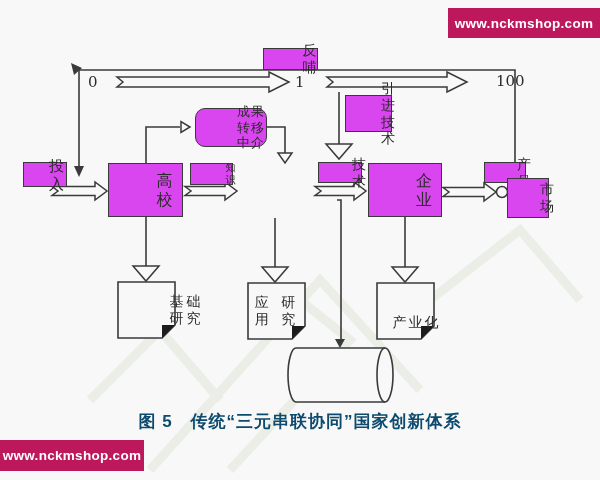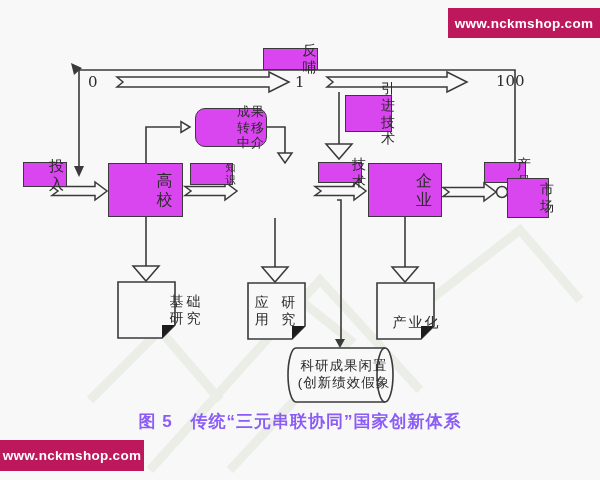--- a/index.html
+++ b/index.html
@@ -20,21 +20,21 @@
   .node.twoline{flex-direction:column; letter-spacing:1px;}
   .node.rounded{border-radius:10px; font-size:13px;}
   .plain{
     position:absolute; z-index:3; background:transparent;
     display:flex; align-items:center; justify-content:center;
     text-align:center; line-height:1.25; color:#2b2b2b;
   }
   .num{font-family:"DejaVu Serif", serif; font-size:15px; z-index:3; position:absolute; color:#2b2b2b;}
   .caption{
     position:absolute; left:60px; top:410px; width:480px; text-align:center;
-    font-size:17px; font-weight:bold; letter-spacing:1px; color:#8b5cf6; z-index:3;
+    font-size:17px; font-weight:bold; letter-spacing:1px; color:#0c4a6e; z-index:3;
   }
   .wmbar{
     position:absolute; background:#be185d; color:#fff;
     display:flex; align-items:center; justify-content:center;
     font-size:13.5px; font-weight:bold; letter-spacing:.3px; z-index:4;
   }
   .wmbar.top{left:448px; top:8px; width:152px; height:30px;}
   .wmbar.bottom{left:0px; top:440px; width:144px; height:31px;}
 </style>
 </head>
@@ -161,23 +161,19 @@
   <div class="plain" style="left:120px; top:288px; width:53px; height:44px; font-size:14px; flex-direction:column; letter-spacing:3px;padding-left:40px;">
     <span>基础</span>
     <span>研究</span>
   </div>
   <div class="plain" style="left:250px; top:289px; width:53px; height:44px; font-size:14px; letter-spacing:3px;">
     <span>应用</span>
     <span>研究</span>
   </div>
   <div class="plain" style="left:377px; top:296px; width:79px; height:22px; font-size:14px; letter-spacing:2px;margin-top:16px;">产业化</div>
 
-  <div class="plain" style="left:292px; top:354px; width:104px; height:42px; font-size:13.5px; flex-direction:column; letter-spacing:1px;">
-    <span>科研成果闲置</span>
-    <span>(创新绩效假象</span>
-  </div>
 
   <div class="caption">图 5　传统“三元串联协同”国家创新体系</div>
 
   <div class="wmbar top">www.nckmshop.com</div>
   <div class="wmbar bottom">www.nckmshop.com</div>
 
 </div>
 
 </body></html>

